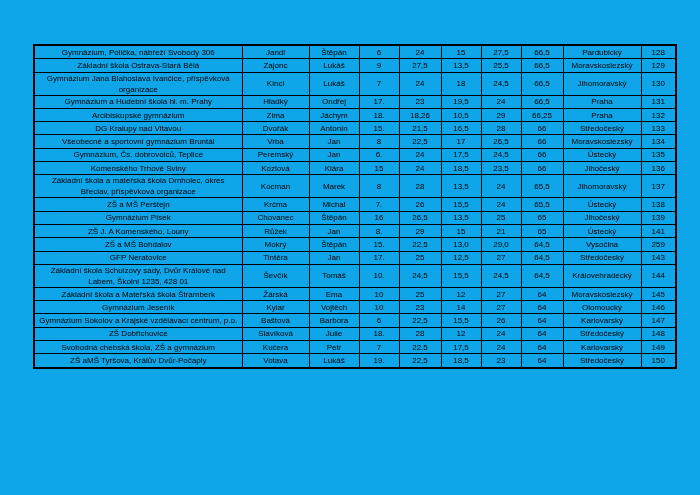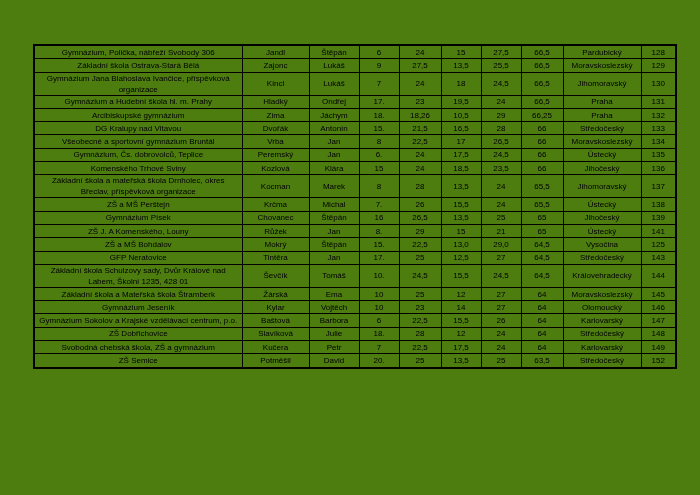--- a/index.html
+++ b/index.html
@@ -7,21 +7,21 @@
     padding: 0;
     background: #ffffff;
     width: 700px;
     height: 495px;
     overflow: hidden;
   }
   .page {
     position: relative;
     width: 700px;
     height: 495px;
-    background: #4d7c0f;
+    background: #0ea5e9;
   }
   .sheet {
     position: absolute;
     left: 33px;
     top: 44px;
   }
   table.results {
     border-collapse: collapse;
     table-layout: fixed;
     width: 642px;
@@ -219,21 +219,21 @@
           <tr>
             <td>ZŠ a MŠ Bohdalov</td>
             <td>Mokrý</td>
             <td>Štěpán</td>
             <td>15.</td>
             <td>22,5</td>
             <td>13,0</td>
             <td>29,0</td>
             <td>64,5</td>
             <td>Vysočina</td>
-            <td>125</td>
+            <td>259</td>
           </tr>
           <tr>
             <td>GFP Neratovice</td>
             <td>Tintěra</td>
             <td>Jan</td>
             <td>17.</td>
             <td>25</td>
             <td>12,5</td>
             <td>27</td>
             <td>64,5</td>
@@ -306,27 +306,27 @@
             <td>Petr</td>
             <td>7</td>
             <td>22,5</td>
             <td>17,5</td>
             <td>24</td>
             <td>64</td>
             <td>Karlovarský</td>
             <td>149</td>
           </tr>
           <tr>
-            <td>ZŠ Semice</td>
-            <td>Potměšil</td>
-            <td>David</td>
-            <td>20.</td>
-            <td>25</td>
-            <td>13,5</td>
-            <td>25</td>
-            <td>63,5</td>
+            <td>ZŠ aMŠ Tyršova, Králův Dvůr-Počaply</td>
+            <td>Votava</td>
+            <td>Lukáš</td>
+            <td>19.</td>
+            <td>22,5</td>
+            <td>18,5</td>
+            <td>23</td>
+            <td>64</td>
             <td>Středočeský</td>
-            <td>152</td>
+            <td>150</td>
           </tr>
         </tbody>
     </table>
   </div>
 </div>
 
 </body></html>

